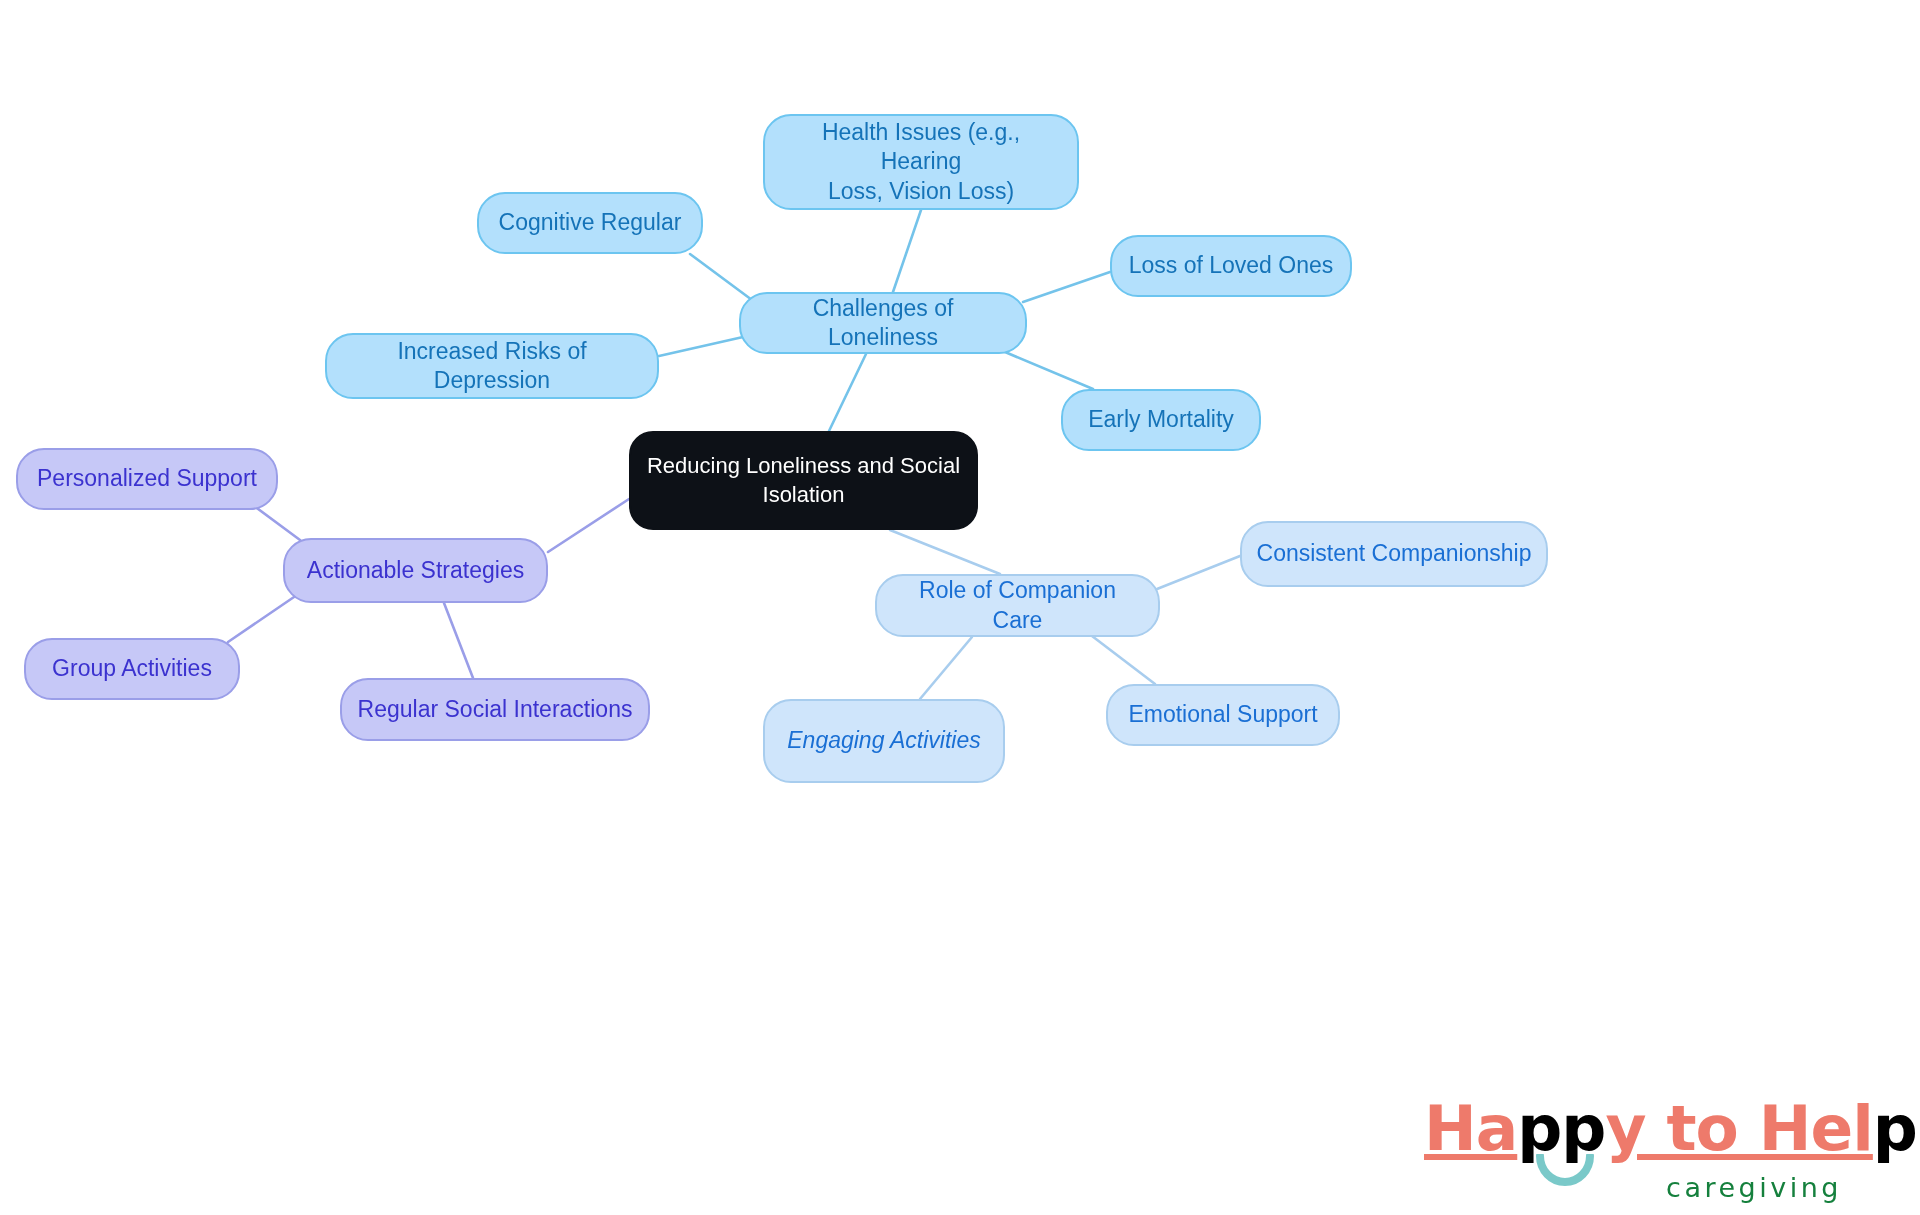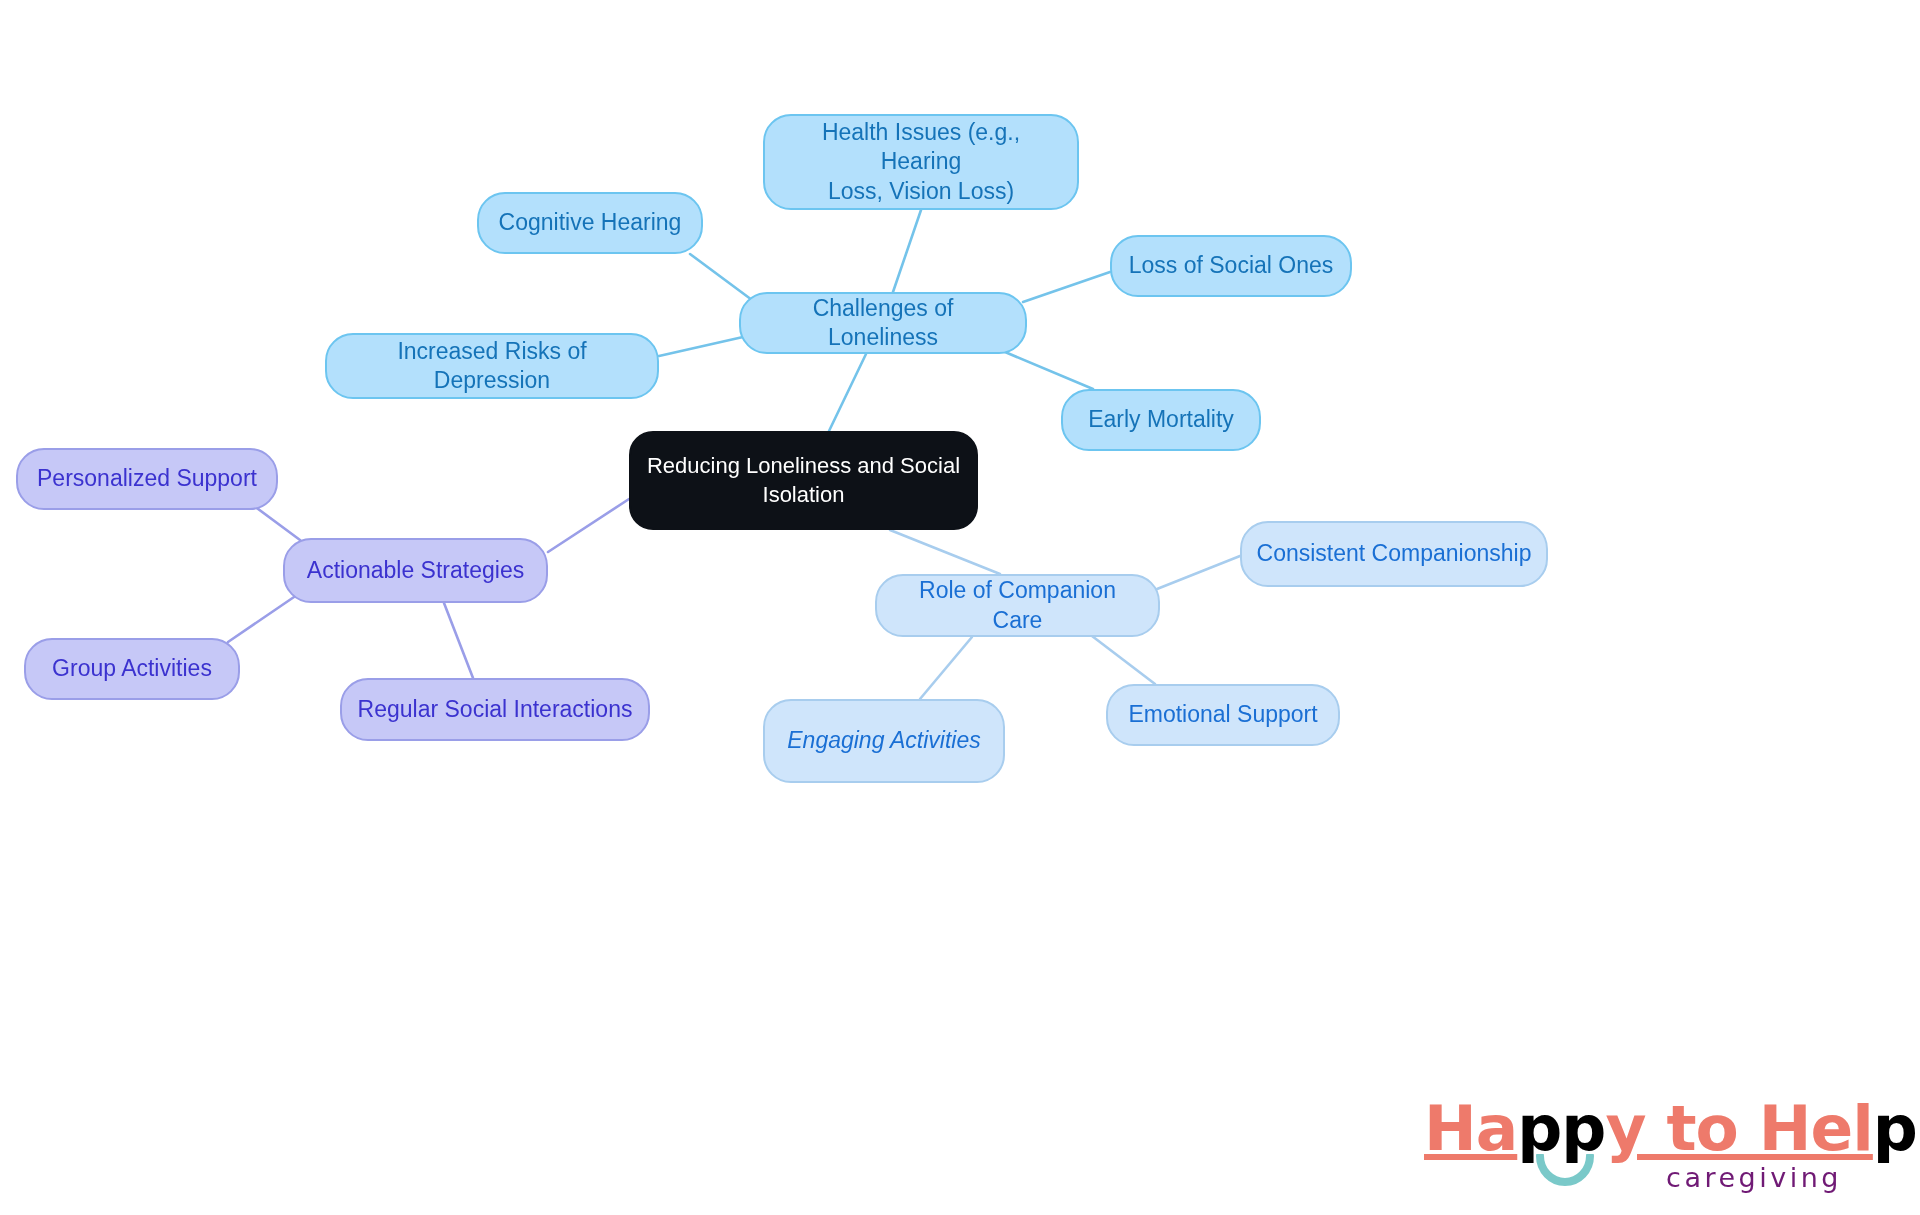--- a/index.html
+++ b/index.html
@@ -95,23 +95,23 @@
     font-weight: bold;
     letter-spacing: -1px;
     white-space: nowrap;
     font-family: "DejaVu Sans", sans-serif;
   }
   .logo-coral { color: #ee7a6b; text-decoration: underline; }
   .logo-teal  { color: #000000; }
   .logo-sub {
     position: absolute;
     right: 2px;
-    top: 70px;
+    top: 80px;
     font-size: 27px;
-    color: #701a75;
+    color: #15803d;
     letter-spacing: 3.5px;
     font-family: "DejaVu Sans", sans-serif;
   }
   #logo-smile {
     position: absolute;
     left: 112px;
     top: 62px;
     width: 58px;
     height: 32px;
   }
@@ -136,23 +136,23 @@
       <line x1="300" y1="540" x2="246" y2="500" stroke="#9a9ee8" stroke-width="2.6" stroke-linecap="round"></line>
       <line x1="294" y1="597" x2="228" y2="642" stroke="#9a9ee8" stroke-width="2.6" stroke-linecap="round"></line>
       <line x1="444" y1="603" x2="473" y2="678" stroke="#9a9ee8" stroke-width="2.6" stroke-linecap="round"></line>
     </svg>
 
   <div id="node-layer">
       <div class="node node--root" style="left: 629px; top: 431px; width: 349px; height: 99px;">Reducing Loneliness and Social Isolation</div>
       <div class="node node--blue" style="left: 739px; top: 292px; width: 288px; height: 62px;">Challenges of Loneliness</div>
       <div class="node node--blue" style="left: 763px; top: 114px; width: 316px; height: 96px;">Health Issues (e.g., Hearing
 Loss, Vision Loss)</div>
-      <div class="node node--blue" style="left: 477px; top: 192px; width: 226px; height: 62px;">Cognitive Hearing</div>
+      <div class="node node--blue" style="left: 477px; top: 192px; width: 226px; height: 62px;">Cognitive Regular</div>
       <div class="node node--blue" style="left: 325px; top: 333px; width: 334px; height: 66px;">Increased Risks of Depression</div>
-      <div class="node node--blue" style="left: 1110px; top: 235px; width: 242px; height: 62px;">Loss of Social Ones</div>
+      <div class="node node--blue" style="left: 1110px; top: 235px; width: 242px; height: 62px;">Loss of Loved Ones</div>
       <div class="node node--blue" style="left: 1061px; top: 389px; width: 200px; height: 62px;">Early Mortality</div>
       <div class="node node--lightblue" style="left: 875px; top: 574px; width: 285px; height: 63px;">Role of Companion Care</div>
       <div class="node node--lightblue" style="left: 1240px; top: 521px; width: 308px; height: 66px;">Consistent Companionship</div>
       <div class="node node--lightblue" style="left: 763px; top: 699px; width: 242px; height: 84px; font-style: italic;">Engaging Activities</div>
       <div class="node node--lightblue" style="left: 1106px; top: 684px; width: 234px; height: 62px;">Emotional Support</div>
       <div class="node node--purple" style="left: 283px; top: 538px; width: 265px; height: 65px;">Actionable Strategies</div>
       <div class="node node--purple" style="left: 16px; top: 448px; width: 262px; height: 62px;">Personalized Support</div>
       <div class="node node--purple" style="left: 24px; top: 638px; width: 216px; height: 62px;">Group Activities</div>
       <div class="node node--purple" style="left: 340px; top: 678px; width: 310px; height: 63px;">Regular Social Interactions</div>
     </div>

